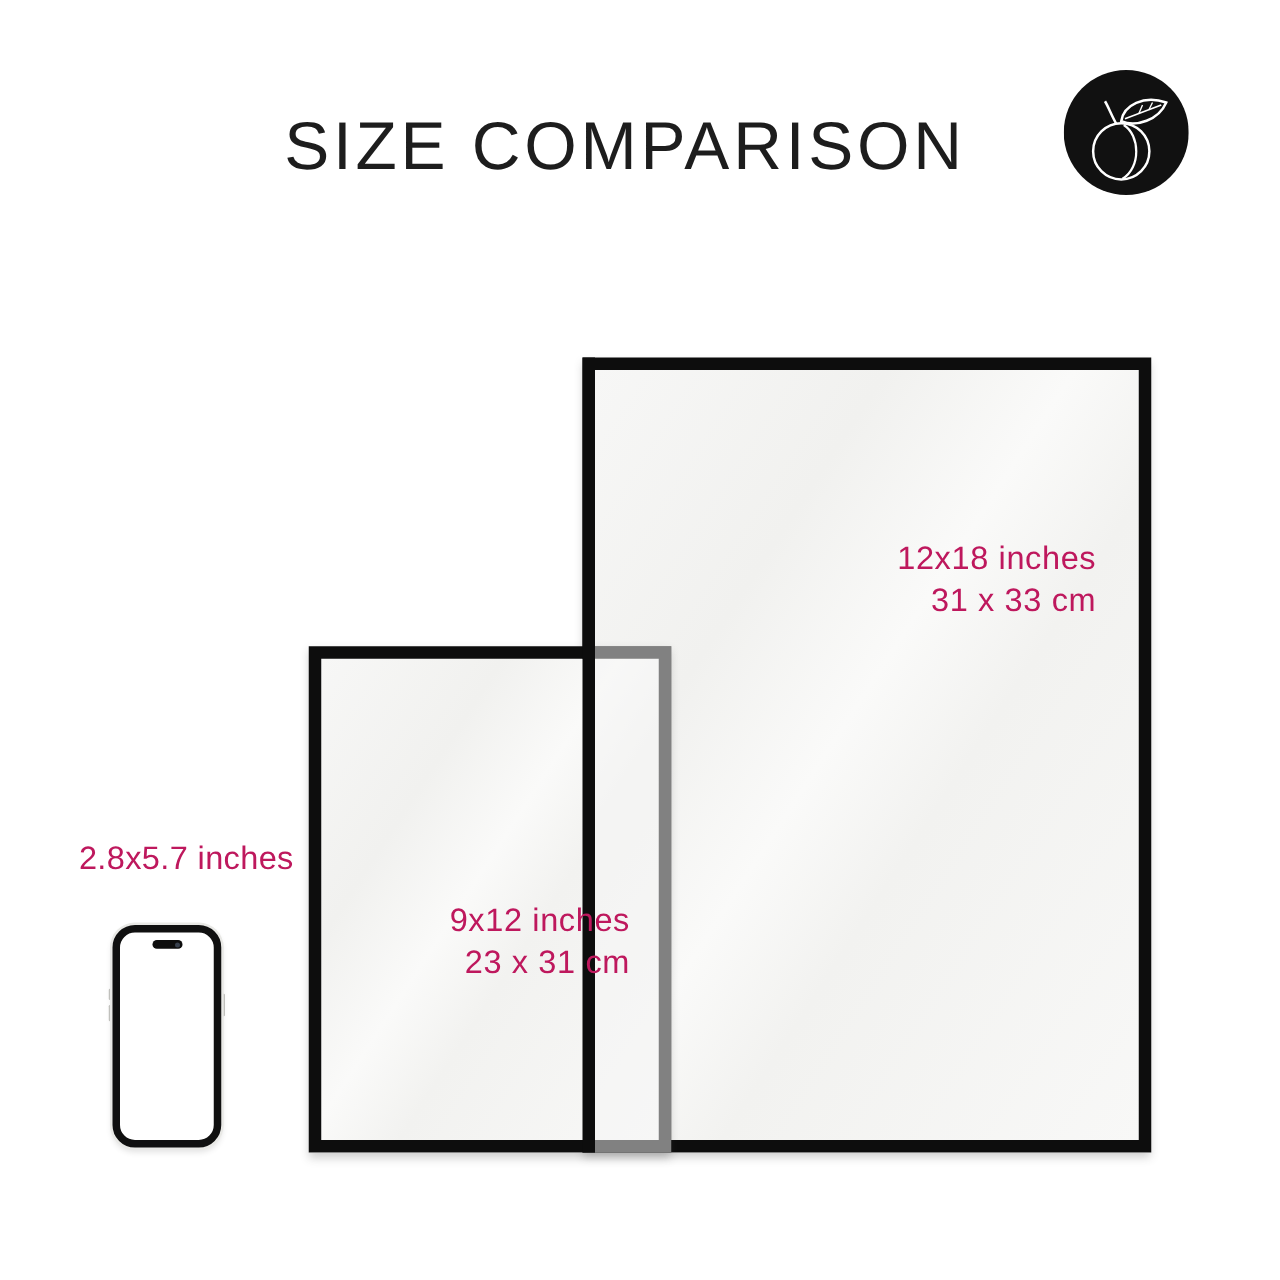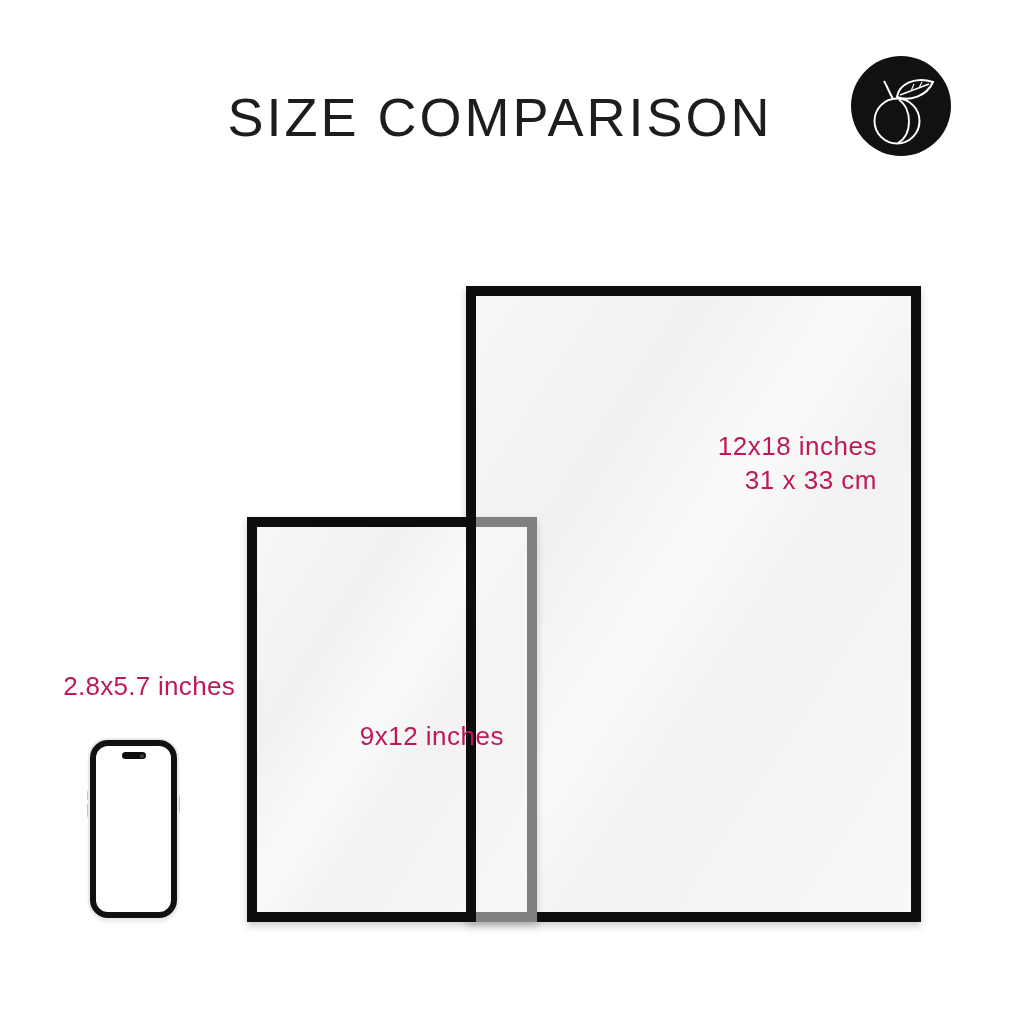--- a/index.html
+++ b/index.html
@@ -142,20 +142,21 @@
   <div class="overlap-veil"></div>
   <div class="frame-large-border-overlay"></div>
 
   <div class="size-label label-large">
     <span class="line">12x18 inches</span>
     <span class="line">31 x 33 cm</span>
   </div>
 
   <div class="size-label label-small">
     <span class="line">9x12 inches</span>
+    <span class="line">23 x 31 cm</span>
   </div>
 
   <div class="size-label label-phone">
     <span class="line">2.8x5.7 inches</span>
   </div>
 
   <div class="side-btn btn-vol-up"></div>
   <div class="side-btn btn-vol-down"></div>
   <div class="side-btn btn-power"></div>
 

